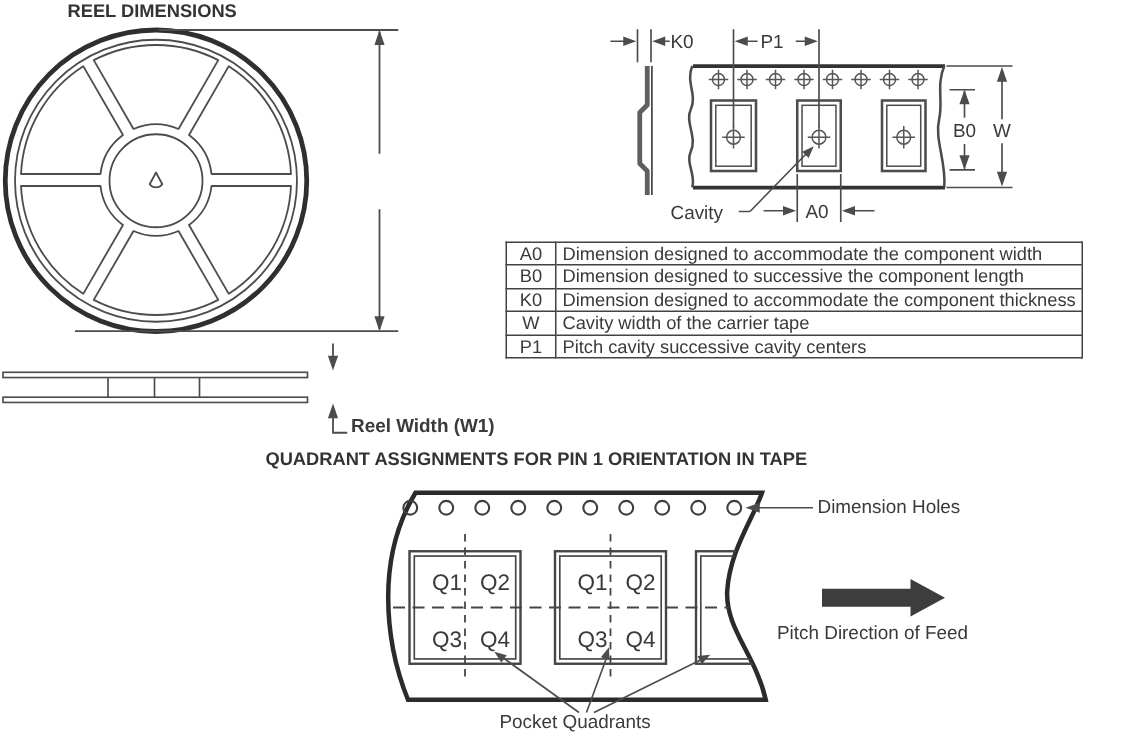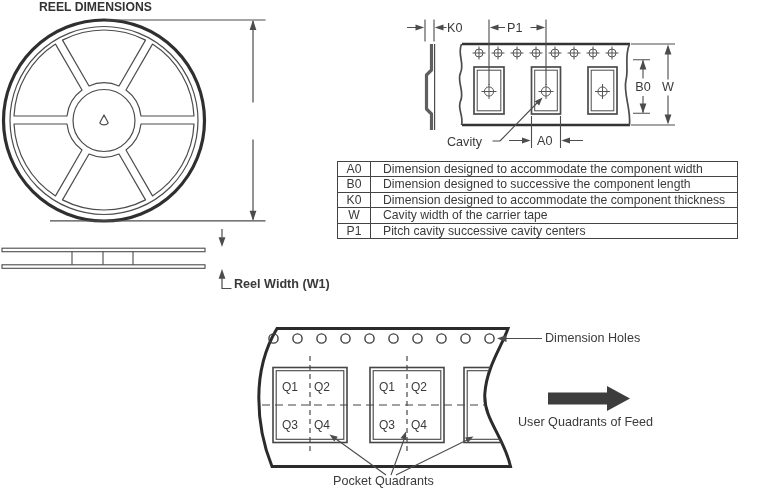--- a/index.html
+++ b/index.html
@@ -2,24 +2,24 @@
 <html><head>
 <meta charset="utf-8">
 <style>
   html,body{margin:0;padding:0;background:#fff;}
   #canvas{position:relative;width:765px;height:493px;background:#fff;overflow:hidden;
           font-family:"Liberation Sans", sans-serif;}
   svg{position:absolute;left:0;top:0;}
   .ttl{position:absolute;font-weight:bold;font-size:12.2px;color:#333;white-space:nowrap;letter-spacing:0;}
   .lbl{position:absolute;font-size:12.6px;color:#3a3a3a;white-space:nowrap;line-height:1.12;}
   .ctr{text-align:center;white-space:normal;}
-  .q{position:absolute;width:26px;text-align:left;font-size:12px;color:#3a3a3a;}
+  .q{position:absolute;width:26px;text-align:right;font-size:15px;color:#3a3a3a;}
   table#dimtable{position:absolute;left:337px;top:161px;border-collapse:collapse;
       font-size:12.2px;color:#3a3a3a;background:#fff;}
-  #dimtable td{border:1.5px solid #434343;height:14.4px;padding:0 12px;white-space:nowrap;line-height:1;}
+  #dimtable td{border:1.5px solid #434343;height:14.4px;padding:0 4px;white-space:nowrap;line-height:1;}
   #dimtable td.c{width:26px;text-align:center;padding:0 3px;}
 </style>
 </head>
 <body>
 
 <div id="canvas">
 
 <svg width="765" height="493" viewBox="0 0 765 493">
   <defs>
     <clipPath id="tapeclip">
@@ -190,21 +190,21 @@
   <g stroke="#4c4c4c" stroke-width="1.1" fill="#4c4c4c">
     <path d="M386,475 L336,439 M391,475 L404,439.5 M396,475 L467,440" fill="none"></path>
     <polygon points="329.5,434.5 337.8,436.8 334.2,441.6" stroke="none"></polygon>
     <polygon points="406,431.5 406.3,440 400.6,438.1" stroke="none"></polygon>
     <polygon points="473.5,436.5 467.8,442.8 465,437.4" stroke="none"></polygon>
   </g>
 
   <polygon points="548,392.5 607,392.5 607,386 630,398.5 607,411 607,404.5 548,404.5" fill="#3d3d3d"></polygon>
 </svg>
 
-<div class="ttl" style="left:39px;top:0px;">REEL DIMENSIONS</div>
+<div class="ttl" style="left:45px;top:0px;">REEL DIMENSIONS</div>
 <div class="lbl" style="left:234px;top:277px;font-weight:bold;">Reel Width (W1)</div>
 
 <div class="lbl" style="left:447px;top:21px;">K0</div>
 <div class="lbl" style="left:507px;top:21px;">P1</div>
 <div class="lbl" style="left:632px;top:80px;width:22px;text-align:center;">B0</div>
 <div class="lbl" style="left:660px;top:80px;width:16px;text-align:center;">W</div>
 <div class="lbl" style="left:537px;top:134px;">A0</div>
 <div class="lbl" style="left:447px;top:135px;">Cavity</div>
 
 <table id="dimtable">
@@ -225,22 +225,23 @@
           <td class="c">W</td>
           <td>Cavity width of the carrier tape</td>
         </tr>
     <tr>
           <td class="c">P1</td>
           <td>Pitch cavity successive cavity centers</td>
         </tr>
   </tbody>
 </table>
 
+<div class="ttl" style="left:170px;top:299px;width:375px;text-align:center;">QUADRANT ASSIGNMENTS FOR PIN 1 ORIENTATION IN TAPE</div>
 <div class="lbl" style="left:545px;top:331px;">Dimension Holes</div>
-<div class="lbl" style="left:518px;top:415px;">User Quadrants of Feed</div>
+<div class="lbl" style="left:518px;top:415px;">Pitch Direction of Feed</div>
 <div class="lbl" style="left:333px;top:474px;">Pocket Quadrants</div>
 
 <div class="q" style="left:282px;top:380px;">Q1</div>
 <div class="q" style="left:314px;top:380px;">Q2</div>
 <div class="q" style="left:282px;top:418px;">Q3</div>
 <div class="q" style="left:314px;top:418px;">Q4</div>
 
 <div class="q" style="left:379px;top:380px;">Q1</div>
 <div class="q" style="left:411px;top:380px;">Q2</div>
 <div class="q" style="left:379px;top:418px;">Q3</div>

